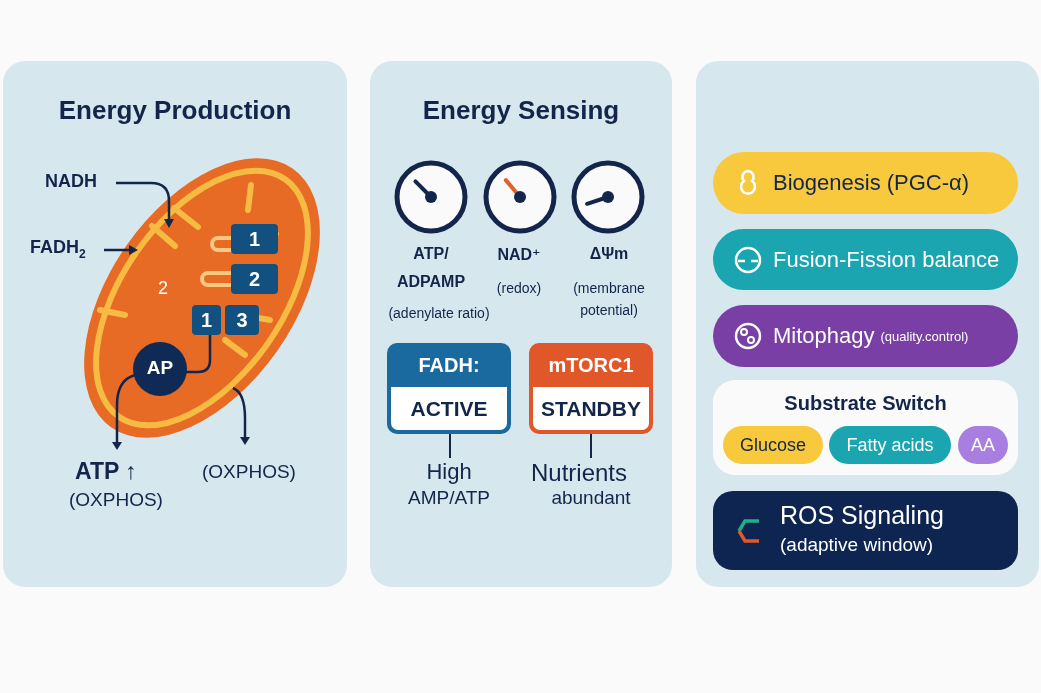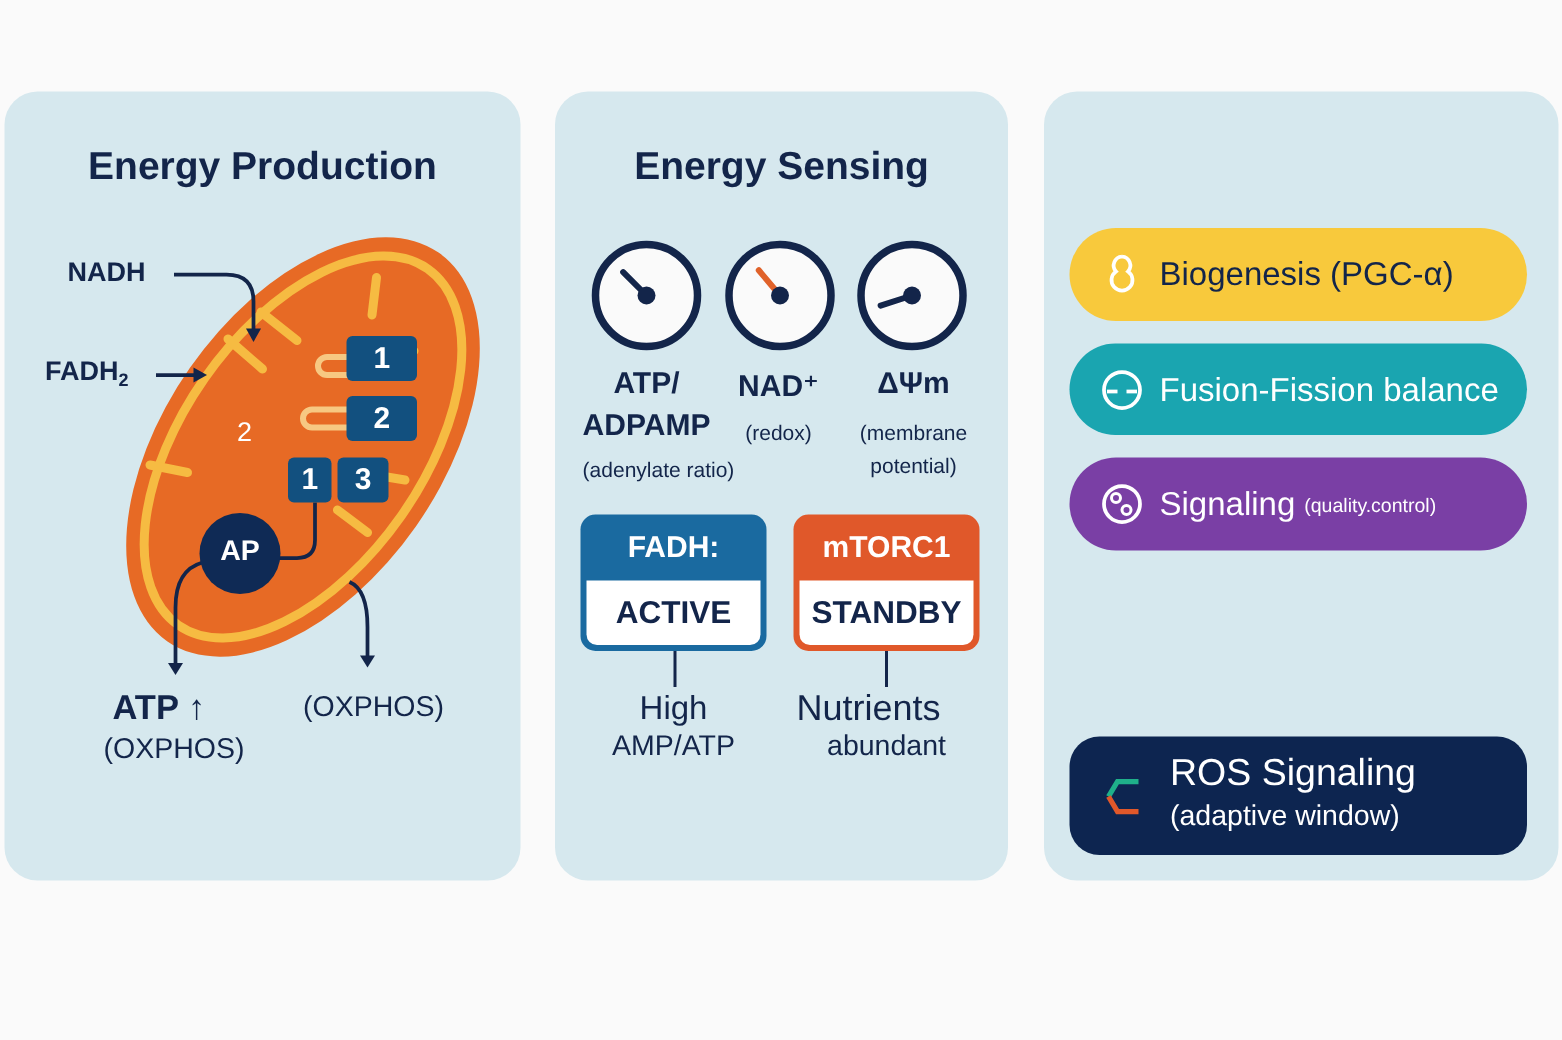--- a/index.html
+++ b/index.html
@@ -7,21 +7,21 @@
          font-family:"Liberation Sans", "DejaVu Sans", sans-serif; color:#13254a; }
   .panel { position:absolute; top:61px; height:526px; background:#d6e8ee; border-radius:22px; }
   #p1 { left:3px; width:344px; }
   #p2 { left:370px; width:302px; }
   #p3 { left:696px; width:343px; }
   .ptitle { position:absolute; top:34px; left:0; right:0; text-align:center; font-size:26px; font-weight:bold; color:#13254a; }
   .abs { position:absolute; }
   .lbl { font-weight:bold; color:#13254a; }
   svg { position:absolute; left:0; top:0; overflow:visible; }
   .gauge-lbl { position:absolute; text-align:center; color:#13254a; }
-  .big { font-size:20px; font-weight:bold; }
+  .big { font-size:16px; font-weight:bold; }
   .small { font-size:14px; }
   .statusbox { position:absolute; top:282px; width:124px; height:91px; border-radius:10px; overflow:hidden; box-sizing:border-box; }
   .statusbox .hd { height:44px; line-height:44px; text-align:center; color:#fff; font-size:20px; font-weight:bold; }
   .statusbox .bd { position:absolute; left:4px; right:4px; bottom:4px; top:44px; background:#fff; border-radius:0 0 7px 7px; text-align:center; line-height:43px; font-size:21px; font-weight:bold; color:#13254a; }
   .pill { position:absolute; left:17px; width:305px; border-radius:31px; display:flex; align-items:center; font-size:22px; }
   .pill .ic { width:30px; height:30px; margin-left:20px; margin-right:10px; position:relative; }
   .chip { position:absolute; top:46px; height:38px; border-radius:19px; line-height:38px; text-align:center; font-size:18px; }
 </style>
 </head>
 <body>
@@ -157,24 +157,30 @@
   </div>
 
   <div class="pill" style="top:244px;height:62px;background:#7a3fa5;color:#fff;">
     <span class="ic">
       <svg width="30" height="30" viewBox="0 0 30 30">
           <circle cx="15" cy="15" r="12" fill="none" stroke="#fff" stroke-width="2.5"></circle>
           <circle cx="11" cy="11" r="3" fill="none" stroke="#fff" stroke-width="2"></circle>
           <circle cx="18" cy="19" r="3" fill="none" stroke="#fff" stroke-width="2"></circle>
         </svg>
     </span>
-    <span>Signaling</span>
+    <span>Mitophagy</span>
     <span style="font-size:13px;margin-left:6px;">(quality.control)</span>
   </div>
 
+  <div class="abs" style="left:17px;top:319px;width:305px;height:95px;background:#fafafa;border-radius:22px;">
+    <div class="abs" style="left:0;right:0;top:12px;text-align:center;font-size:20px;font-weight:bold;color:#13254a;">Substrate Switch</div>
+    <div class="chip" style="left:10px;width:100px;background:#f8c93c;color:#13254a;">Glucose</div>
+    <div class="chip" style="left:116px;width:122px;background:#1aa5b0;color:#fff;">Fatty acids</div>
+    <div class="chip" style="left:245px;width:50px;background:#a87fe0;color:#fff;">AA</div>
+  </div>
 
   <div class="abs" style="left:17px;top:430px;width:305px;height:79px;background:#0d2550;border-radius:20px;">
     <svg width="30" height="30" style="left:24px;top:26px;">
       <polyline points="22,4 8,4 2,14" fill="none" stroke="#1fb08a" stroke-width="3.5"></polyline>
       <polyline points="2,14 8,24 22,24" fill="none" stroke="#e0582a" stroke-width="3.5"></polyline>
     </svg>
     <div class="abs" style="left:67px;top:10px;font-size:25px;color:#fff;">ROS Signaling</div>
     <div class="abs" style="left:67px;top:43px;font-size:19px;color:#fff;">(adaptive window)</div>
   </div>
 </div>

